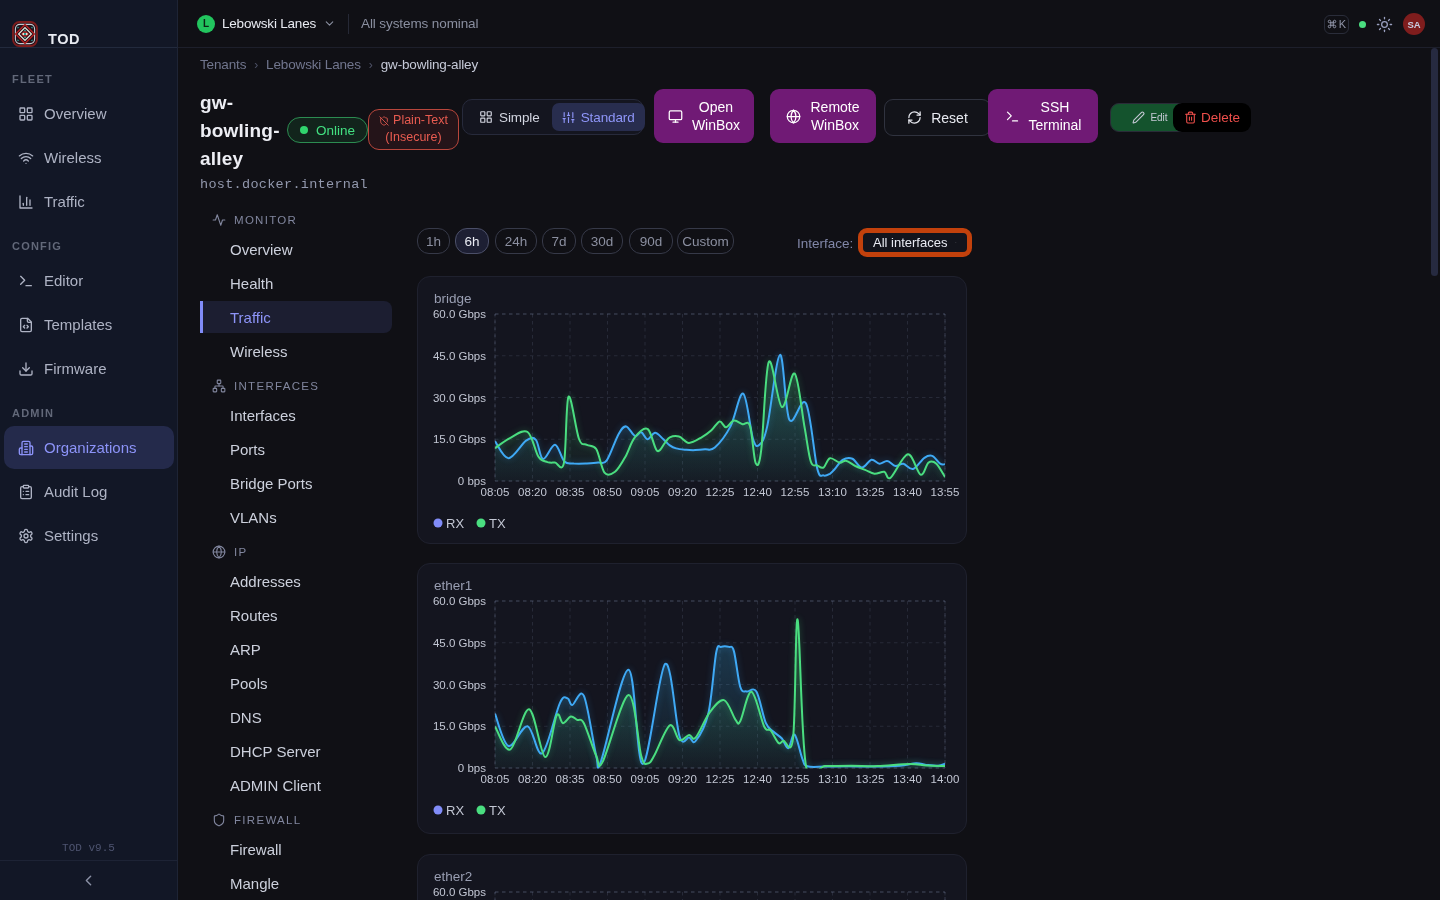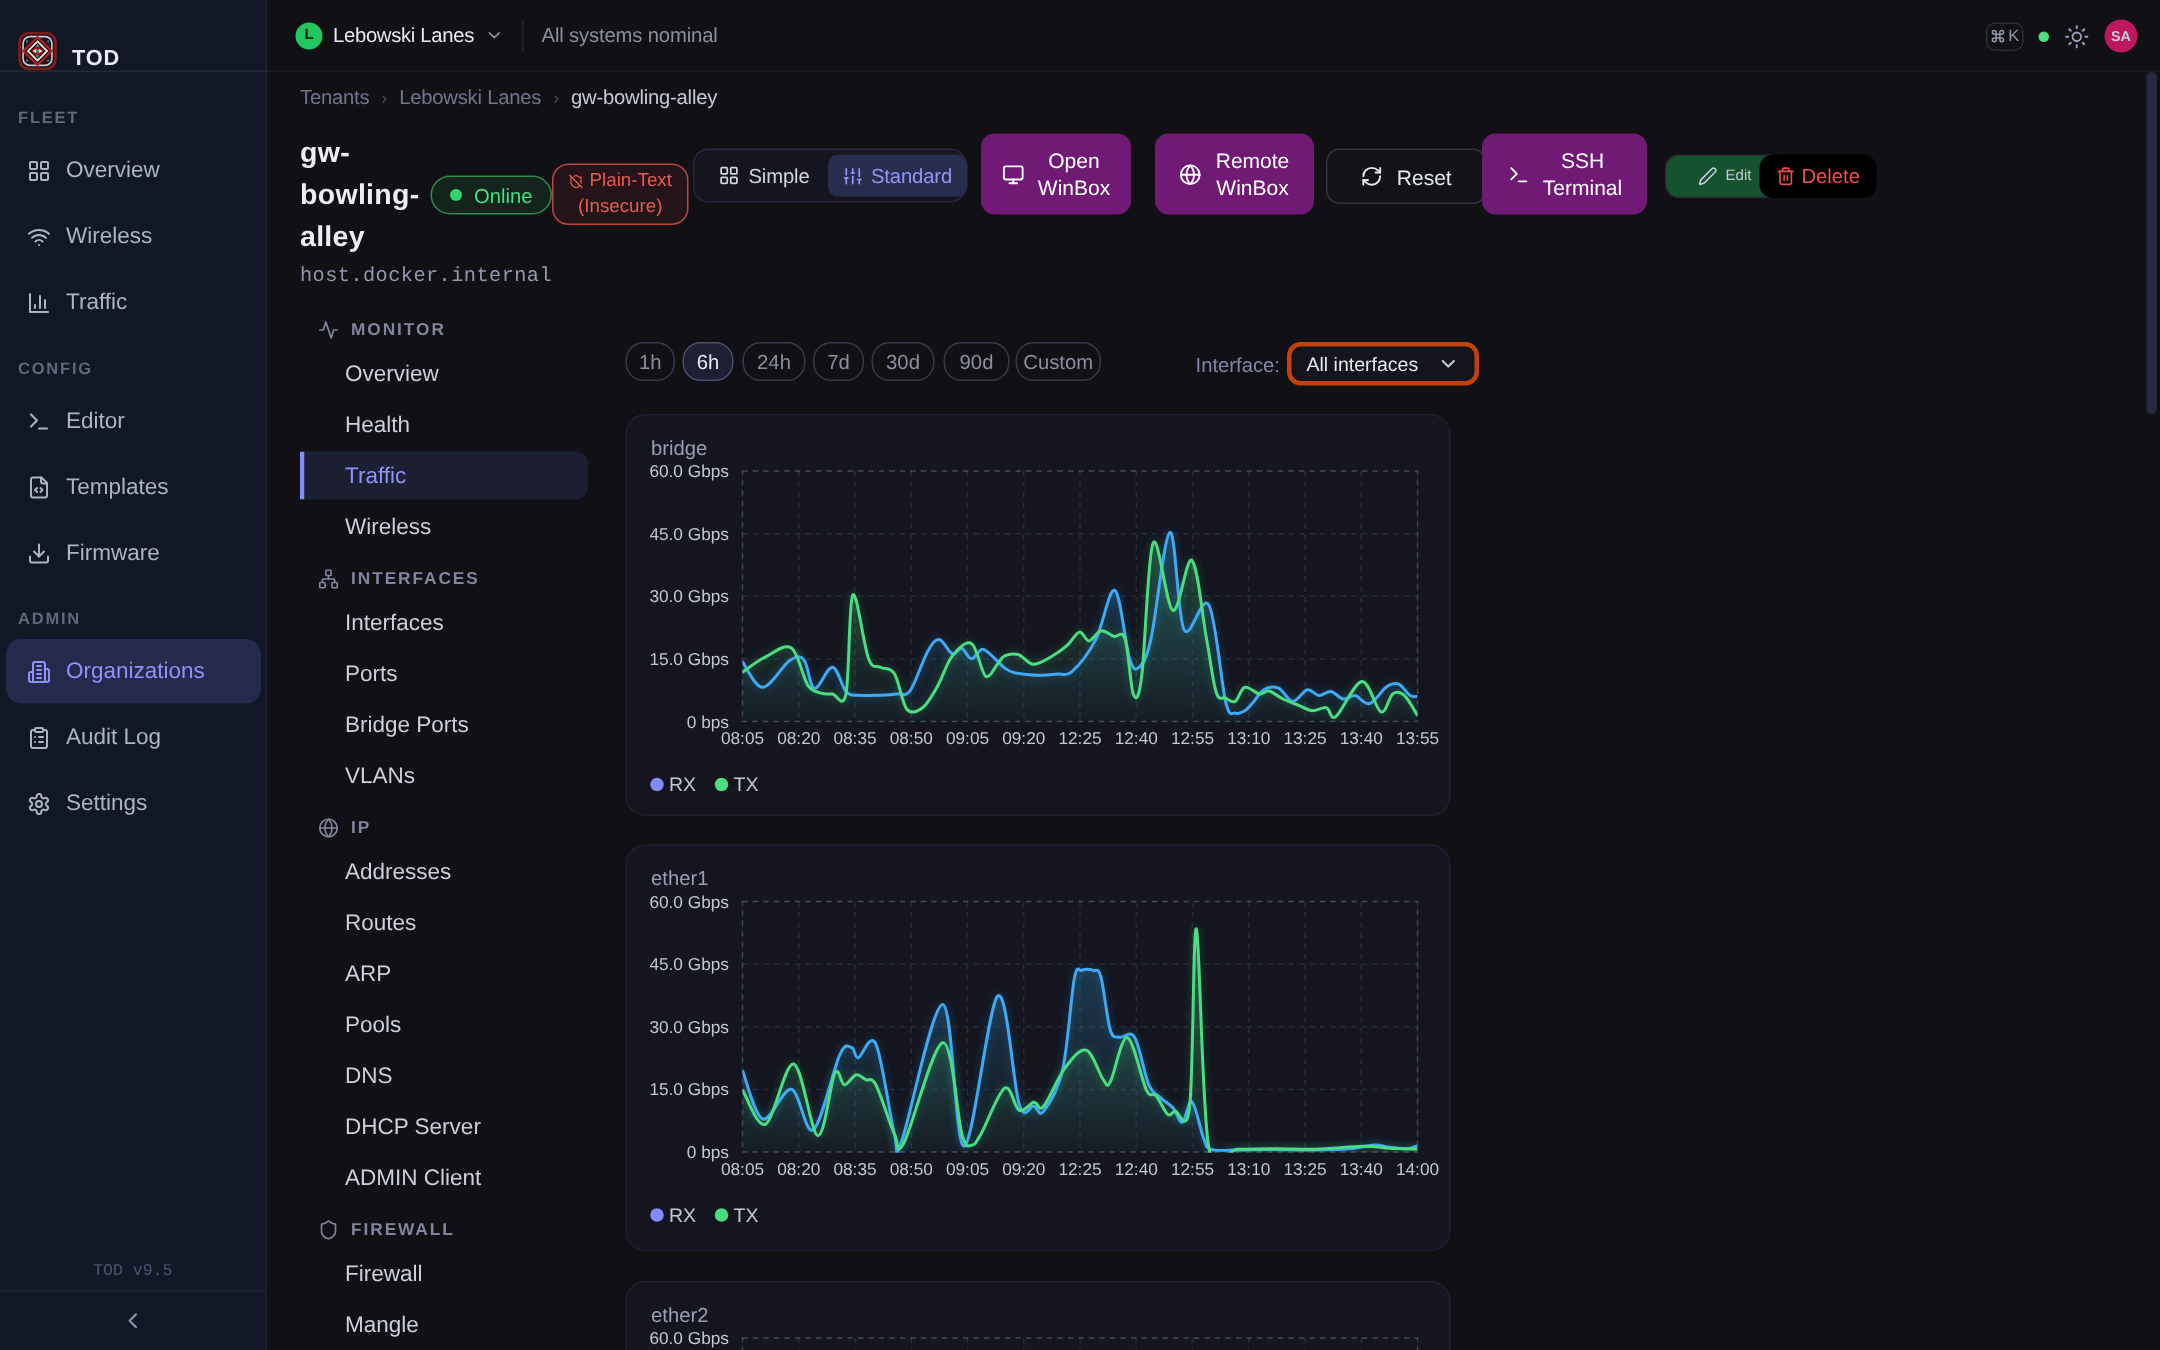--- a/index.html
+++ b/index.html
@@ -17,21 +17,21 @@
 
 #topbar{position:absolute;left:178px;top:0;width:1262px;height:48px;background:#101015;border-bottom:1px solid #1d1f2b;display:flex;align-items:center}
 .avatarL{width:18px;height:18px;border-radius:50%;background:#22c55e;color:#0c2415;font-size:10px;font-weight:700;display:flex;align-items:center;justify-content:center}
 #tbleft{display:flex;align-items:center;gap:7px;margin-left:19px}
 #tbname{color:#e8eaf1;font-size:13.5px;font-weight:400;letter-spacing:-.2px}
 #tbsep{width:1px;height:20px;background:#262936;margin:0 12px}
 #tbstatus{color:#8a8fa0;font-size:13.5px;letter-spacing:-.1px}
 #tbright{position:absolute;right:15px;top:0;height:48px;display:flex;align-items:center;gap:10px}
 #kbd{border:1px solid #2a2d3a;border-radius:6px;height:19px;width:25px;justify-content:center;display:flex;align-items:center;gap:2px;color:#9095a8;font-size:11px}
 #gdot{width:7px;height:7px;border-radius:50%;background:#4ade80}
-#avsa{width:22px;height:22px;border-radius:50%;background:#be185d;color:#c9cde0;font-size:9.5px;font-weight:700;display:flex;align-items:center;justify-content:center}
+#avsa{width:22px;height:22px;border-radius:50%;background:#7f1d1d;color:#c9cde0;font-size:9.5px;font-weight:700;display:flex;align-items:center;justify-content:center}
 
 #crumb{position:absolute;left:200px;top:57px;display:flex;align-items:center;gap:8px;font-size:13.5px;letter-spacing:-.15px;color:#71768e}
 #crumb .cur{color:#c6cad8}
 #crumb .sep{color:#4d5166;font-size:12px}
 #title{position:absolute;left:200px;top:89px;width:92px;color:#edeef4;font-size:19px;font-weight:700;line-height:28px;letter-spacing:.2px}
 #host{position:absolute;left:200px;top:177px;color:#9298ad;font-family:Liberation Mono, monospace;font-size:13.5px;letter-spacing:.3px}
 .badge-on{position:absolute;left:287px;top:117px;height:26px;border-radius:13px;border:1px solid #2c8c51;background:rgba(34,197,94,.11);display:flex;align-items:center;gap:8px;padding:0 12px;color:#42e081;font-size:13.5px}
 .badge-on i{width:8px;height:8px;border-radius:50%;background:#30d56e}
 .badge-pt{position:absolute;left:368px;top:109px;width:91px;height:41px;border-radius:11px;border:1px solid #b8463c;background:rgba(239,68,68,.09);color:#e85b50;font-size:12.5px;line-height:15.5px;display:flex;align-items:center;justify-content:center;text-align:center}.badge-pt .l1{display:inline-flex;align-items:center;gap:4px}
 
@@ -39,28 +39,28 @@
 #seg .s1{display:flex;align-items:center;gap:6px;color:#d2d5e0;font-size:13.5px;letter-spacing:-.1px;padding:0 12px;height:28px}
 #seg .s2{display:flex;align-items:center;gap:6px;color:#8f96f9;font-size:13.5px;letter-spacing:-.1px;padding:0 10px;height:28px;background:#282d4e;border-radius:7px}
 
 .btn{position:absolute;border-radius:9px;display:flex;align-items:center;justify-content:center;font-size:14px;color:#fff}
 .btn.indigo{background:#701a75;top:89px;height:54px;gap:9px}
 .btn.indigo .t{line-height:18px;text-align:center}
 #breset{left:884px;top:99px;width:107px;height:37px;background:#121319;border:1px solid #30333f;gap:9px;color:#e7e9f0}
 #bedit{left:1110px;top:103px;width:80px;height:29px;background:#14532d;border:1px solid #2a2c38;gap:5px;color:#c6c9d6;font-size:10px}
 #bdel{left:1173px;top:103px;width:78px;height:29px;background:#000000;gap:4px;color:#ee4f4b;font-size:13.5px}
 
-.snlab{position:absolute;display:flex;align-items:center;gap:8px;color:#81869e;font-size:11.5px;font-weight:700;letter-spacing:1.3px}
+.snlab{position:absolute;display:flex;align-items:center;gap:8px;color:#81869e;font-size:11.5px;font-weight:400;letter-spacing:1.3px}
 .snitem{position:absolute;left:200px;width:192px;height:32px;display:flex;align-items:center;padding-left:30px;color:#ccd0dc;font-size:15px}
 .snitem.sel{background:#1c1e31;border-left:3px solid #818cf8;border-radius:0 8px 8px 0;color:#8d94f8;padding-left:27px}
 
 .rbtn{position:absolute;top:228px;height:26px;border:1px solid #363948;border-radius:12px;background:transparent;color:#8b8fa0;font-size:13.5px;display:flex;align-items:center;justify-content:center}
 .rbtn.sel{background:#1d1f33;border-color:#4b4f68;color:#e8eaf2}
 #iflab{position:absolute;left:797px;top:236px;color:#8187a8;font-size:13.5px}
-#ifsel{position:absolute;left:858px;top:228px;width:128px;white-space:nowrap;height:29px;border:3px solid #c2410c;background:#13141c;border-radius:9px;display:flex;align-items:center;padding:0 10px;gap:8px;color:#e8eaf2;font-size:13px}
+#ifsel{position:absolute;left:858px;top:228px;width:114px;white-space:nowrap;height:29px;border:5px solid #c2410c;background:#13141c;border-radius:9px;display:flex;align-items:center;padding:0 10px;gap:8px;color:#e8eaf2;font-size:13px}
 
 .card{position:absolute;left:417px;width:550px;background:#14151f;border:1px solid #1f212e;border-radius:13px;overflow:hidden}
 .grid{stroke:rgba(125,140,170,.18);stroke-dasharray:3.5 3.5}
 .gridb{stroke:rgba(135,150,180,.30);stroke-dasharray:3.5 3.5}
 .axlab{fill:#c3c7d4;font-size:11.5px;font-family:"Liberation Sans",sans-serif}
 .ctitle{fill:#999eb2;font-size:13.5px;font-family:"Liberation Sans",sans-serif}
 .leg{fill:#c3c7d4;font-size:13px;font-family:"Liberation Sans",sans-serif}
 .blur{filter:blur(3px)}
 #scrollbar{position:absolute;right:2px;top:48px;width:7px;height:228px;background:#262a40;border-radius:4px}
 .ic{stroke:currentColor;fill:none;stroke-width:2;stroke-linecap:round;stroke-linejoin:round}

